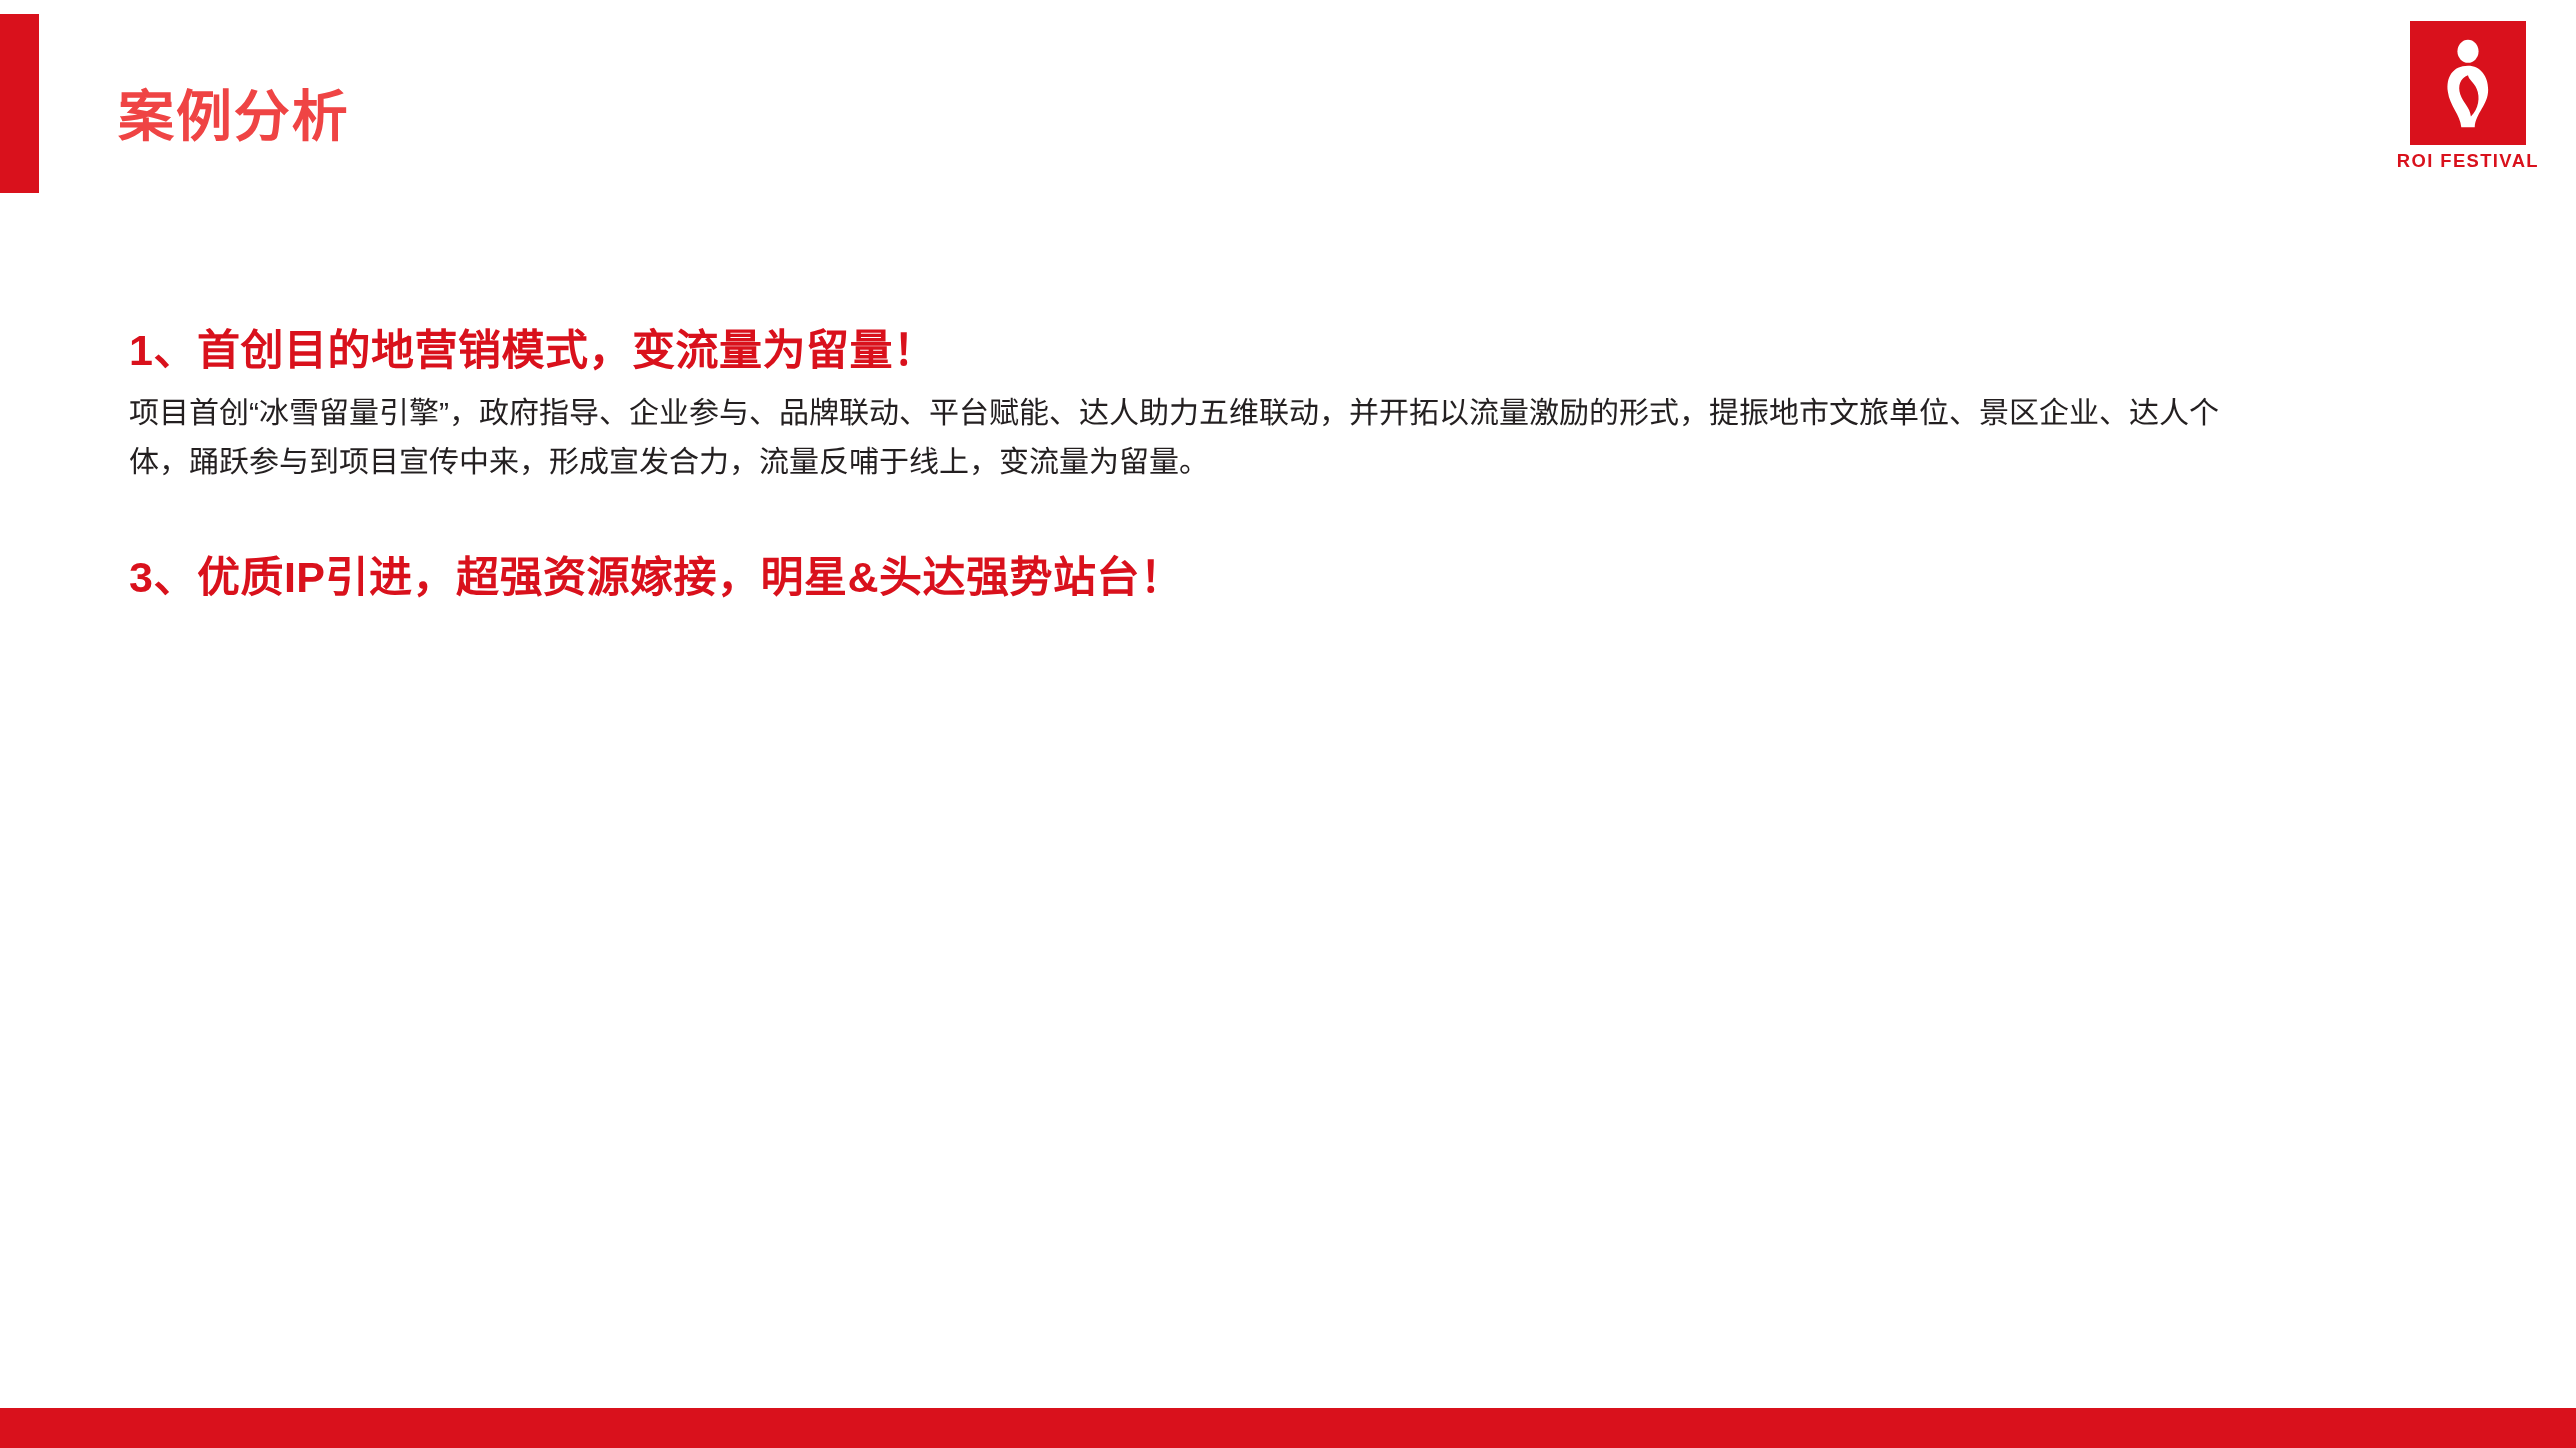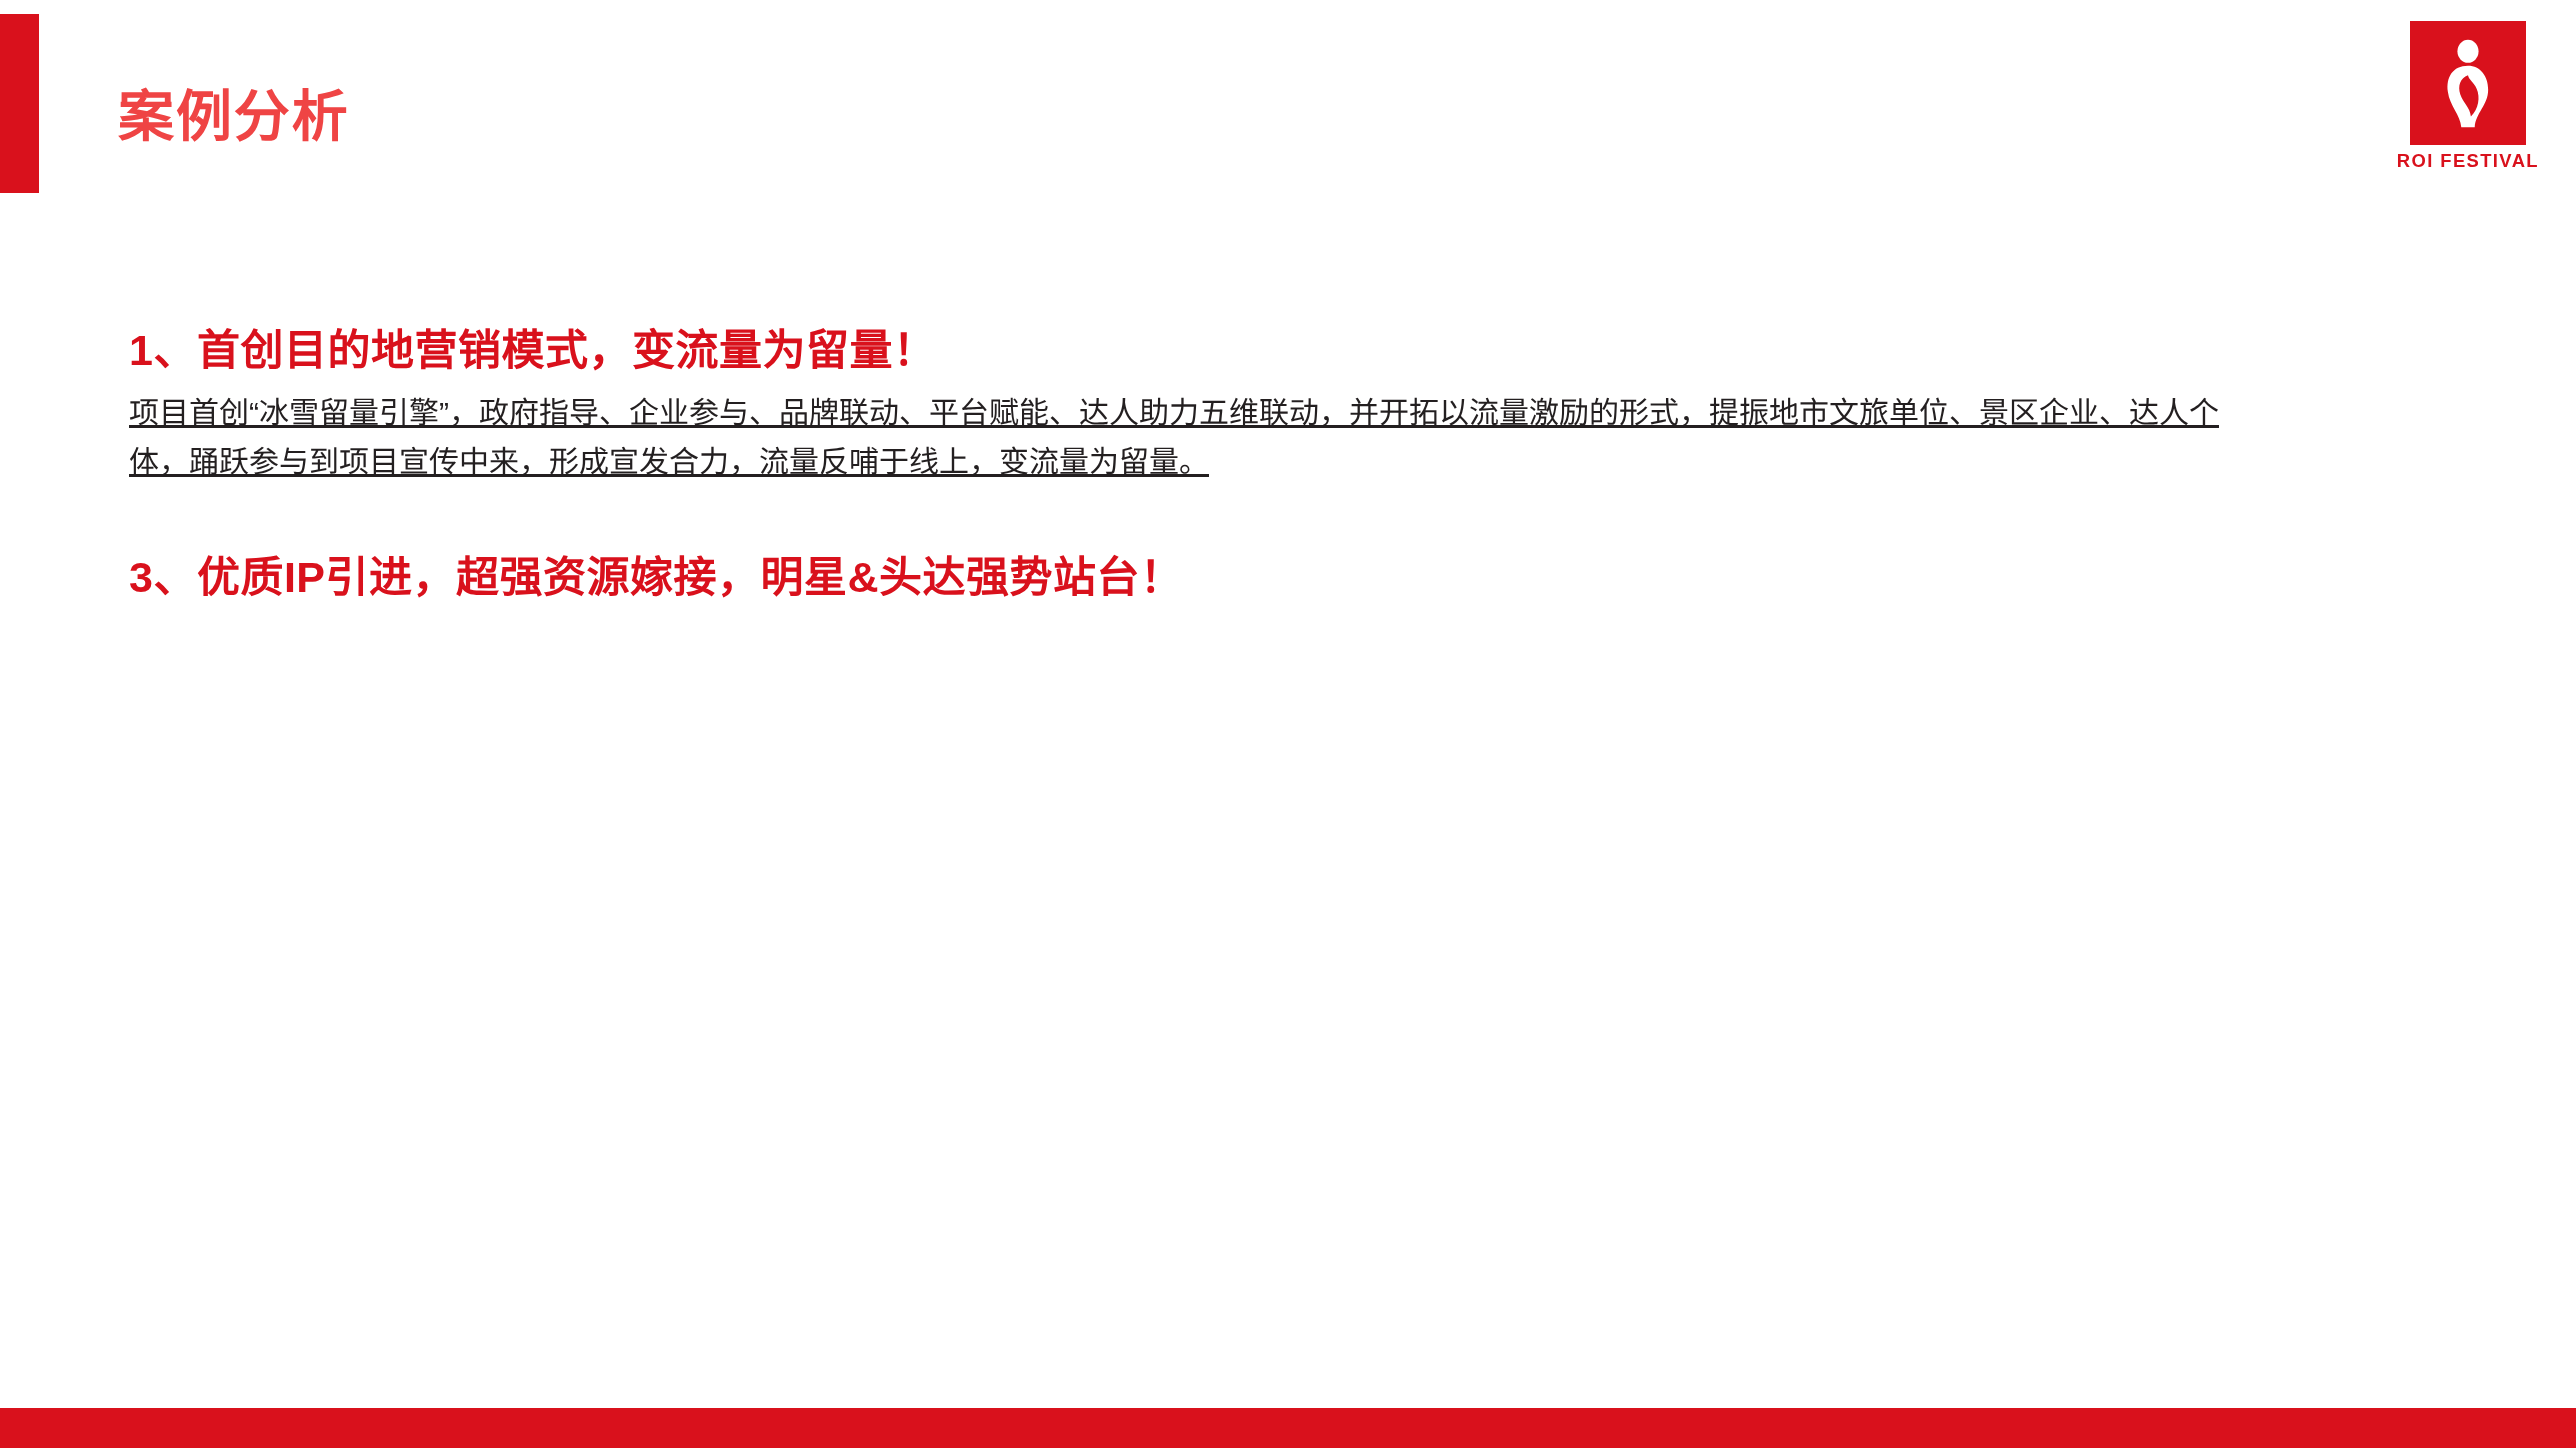--- a/index.html
+++ b/index.html
@@ -88,21 +88,20 @@
     margin: 0 0 7.7px 0;
     letter-spacing: 0.5px;
     white-space: nowrap;
   }
   .section-body {
     color: #231f20;
     font-size: 30px;
     line-height: 1.62;
     margin: 0 0 5.8px 0;
     width: 2106px;
-    text-decoration: underline;
   }
   .gap-1 { height: 25px; }
   .gap-2 { height: 23px; }
 
   
   .footer-bar {
     position: absolute;
     left: 0;
     bottom: 0;
     width: 100%;

